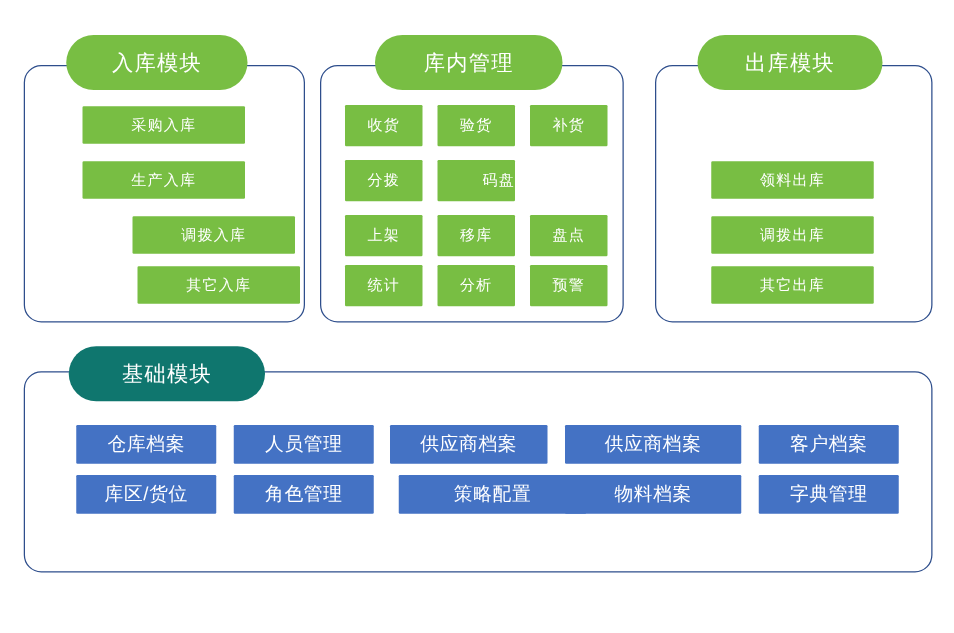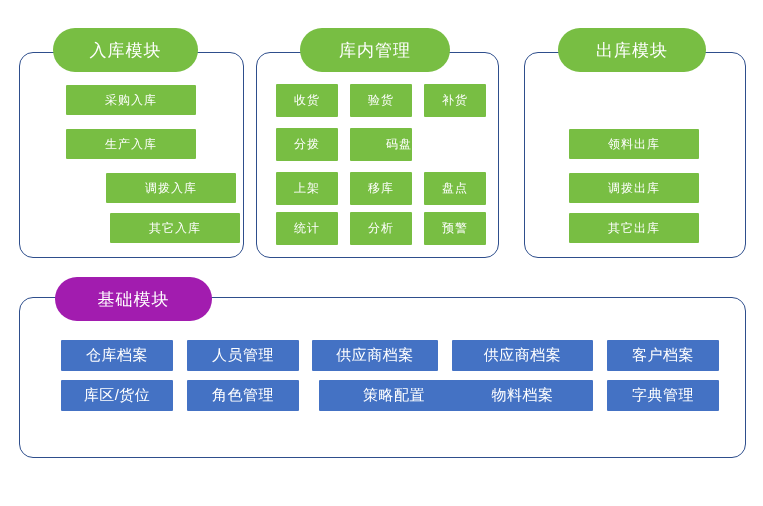--- a/index.html
+++ b/index.html
@@ -39,21 +39,21 @@
     align-items: center;
     justify-content: center;
     border-radius: 999px;
     color: #ffffff;
     font-size: 17px;
     letter-spacing: 1px;
     white-space: nowrap;
     z-index: 5;
   }
   .pill.green { background: #78BE43; }
-  .pill.blue  { background: #a21caf; }
+  .pill.blue  { background: #0f766e; }
 
   
   .btn {
     position: absolute;
     box-sizing: border-box;
     display: flex;
     align-items: center;
     justify-content: center;
     color: #ffffff;
     white-space: nowrap;

